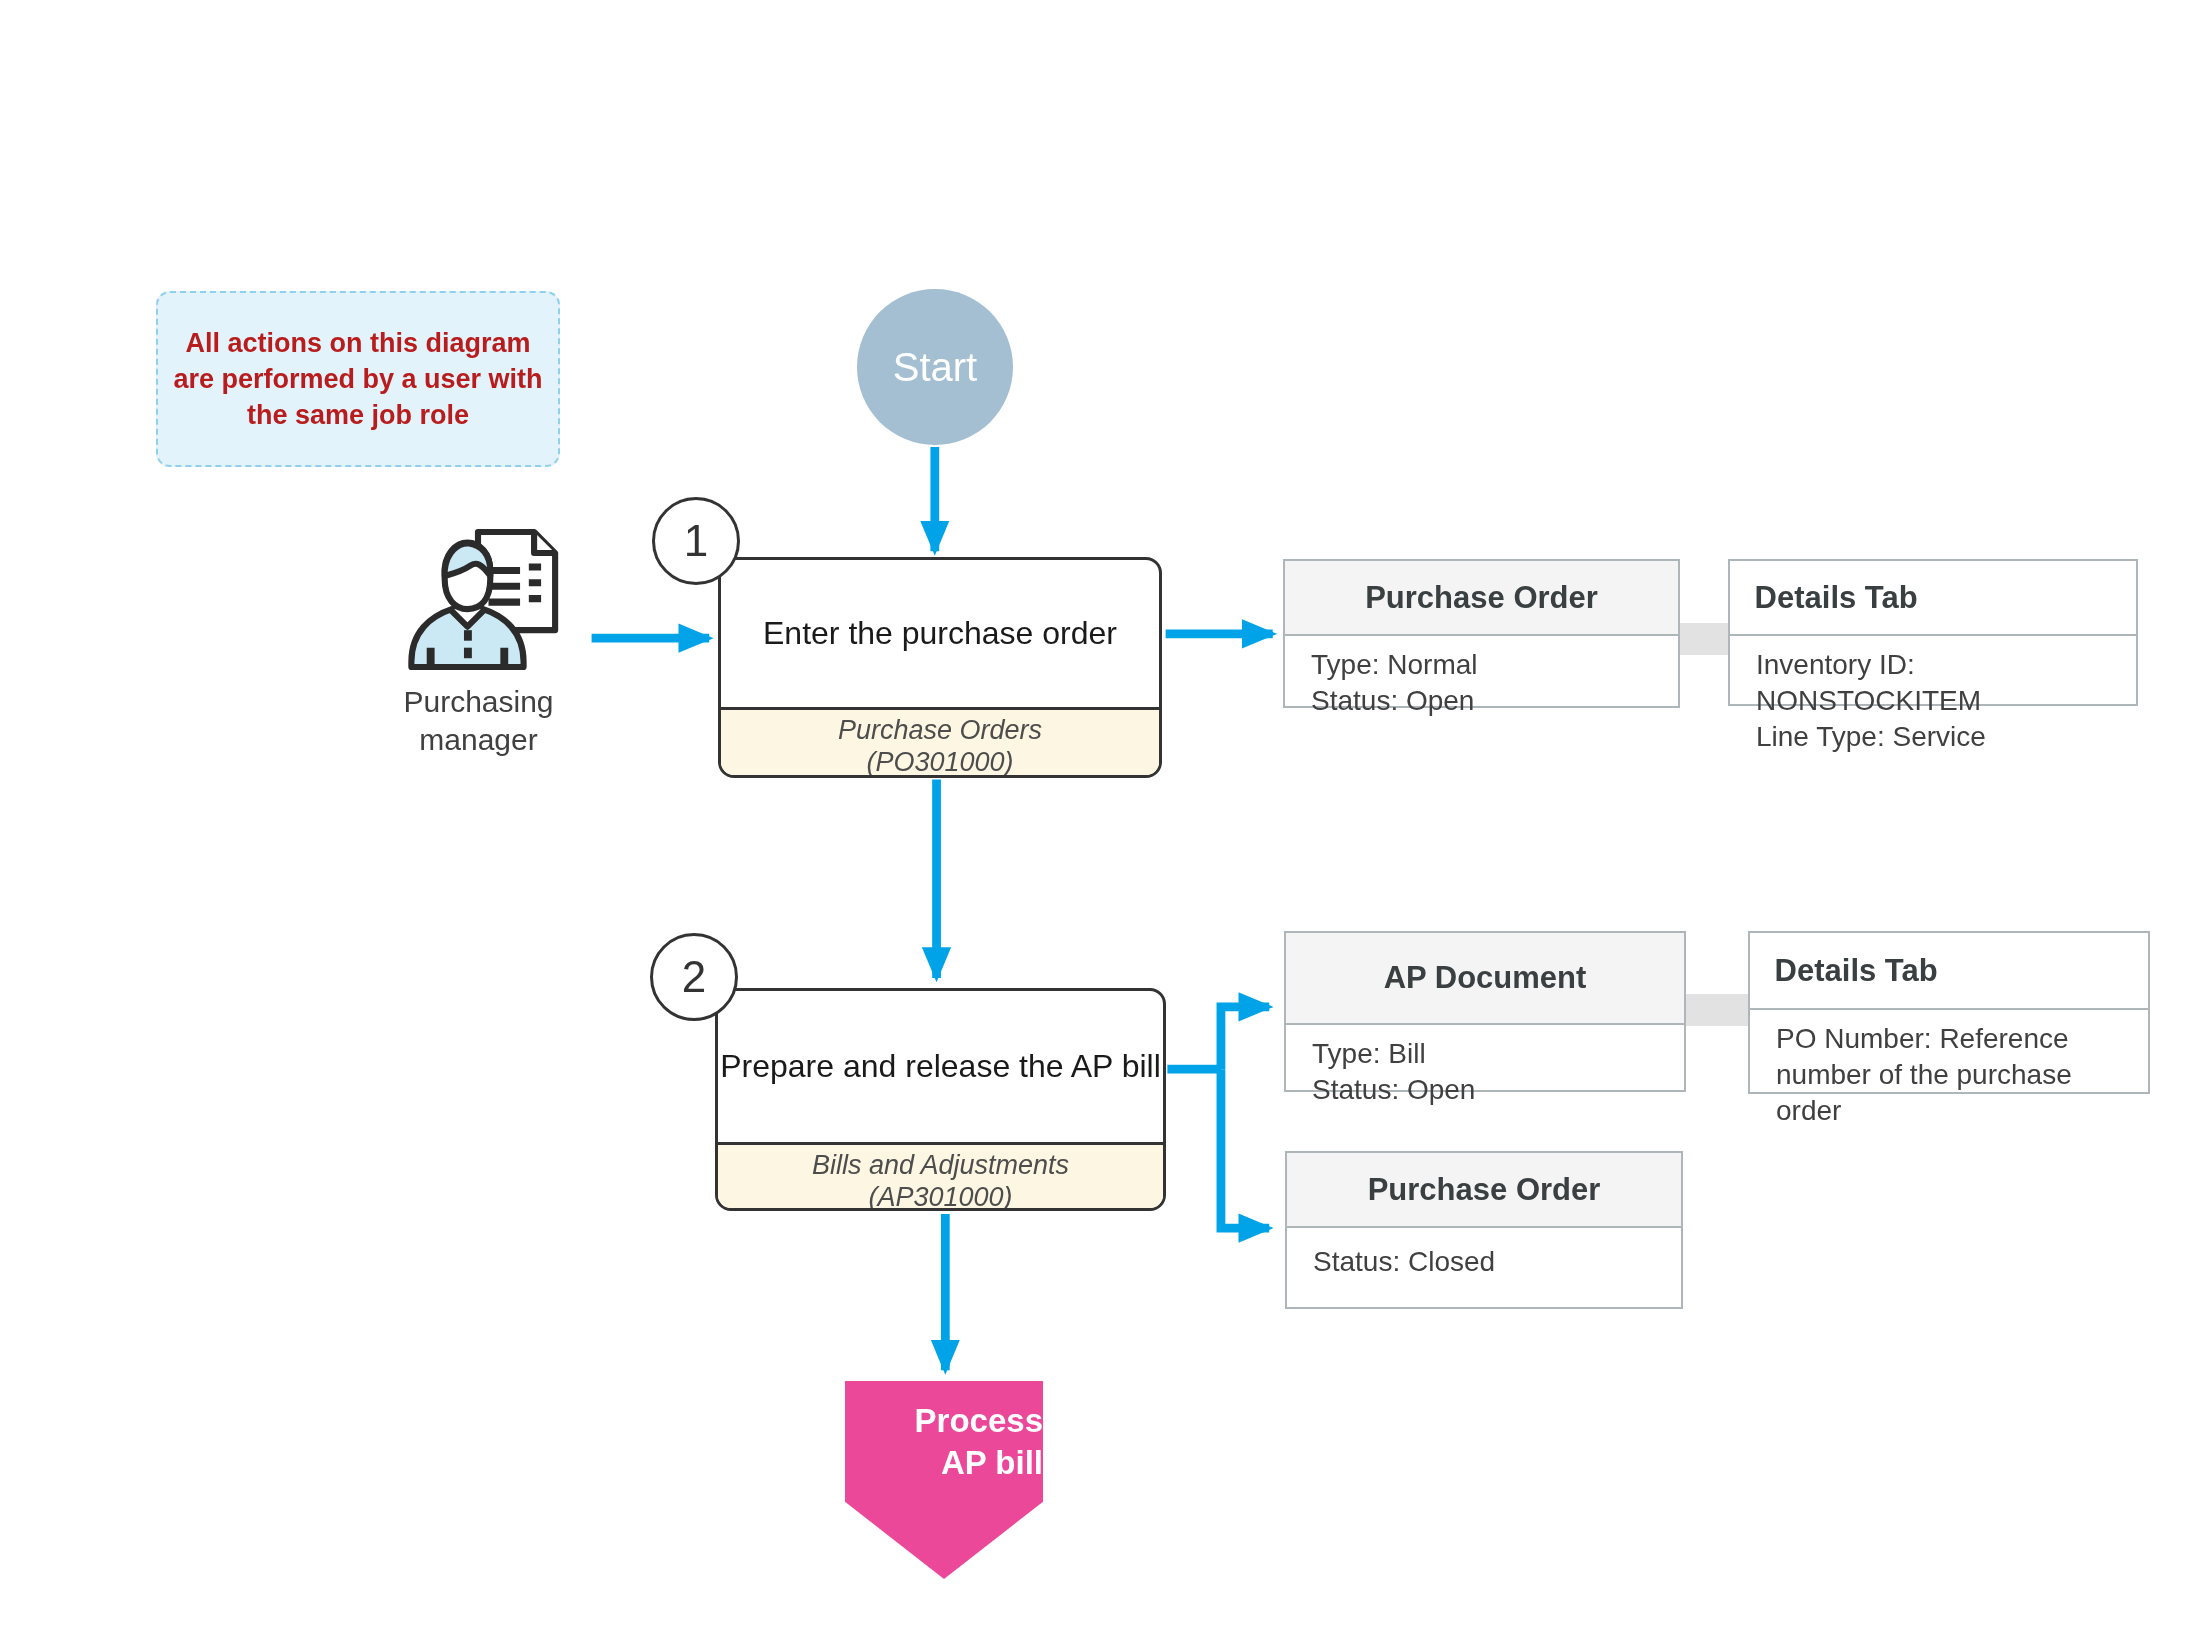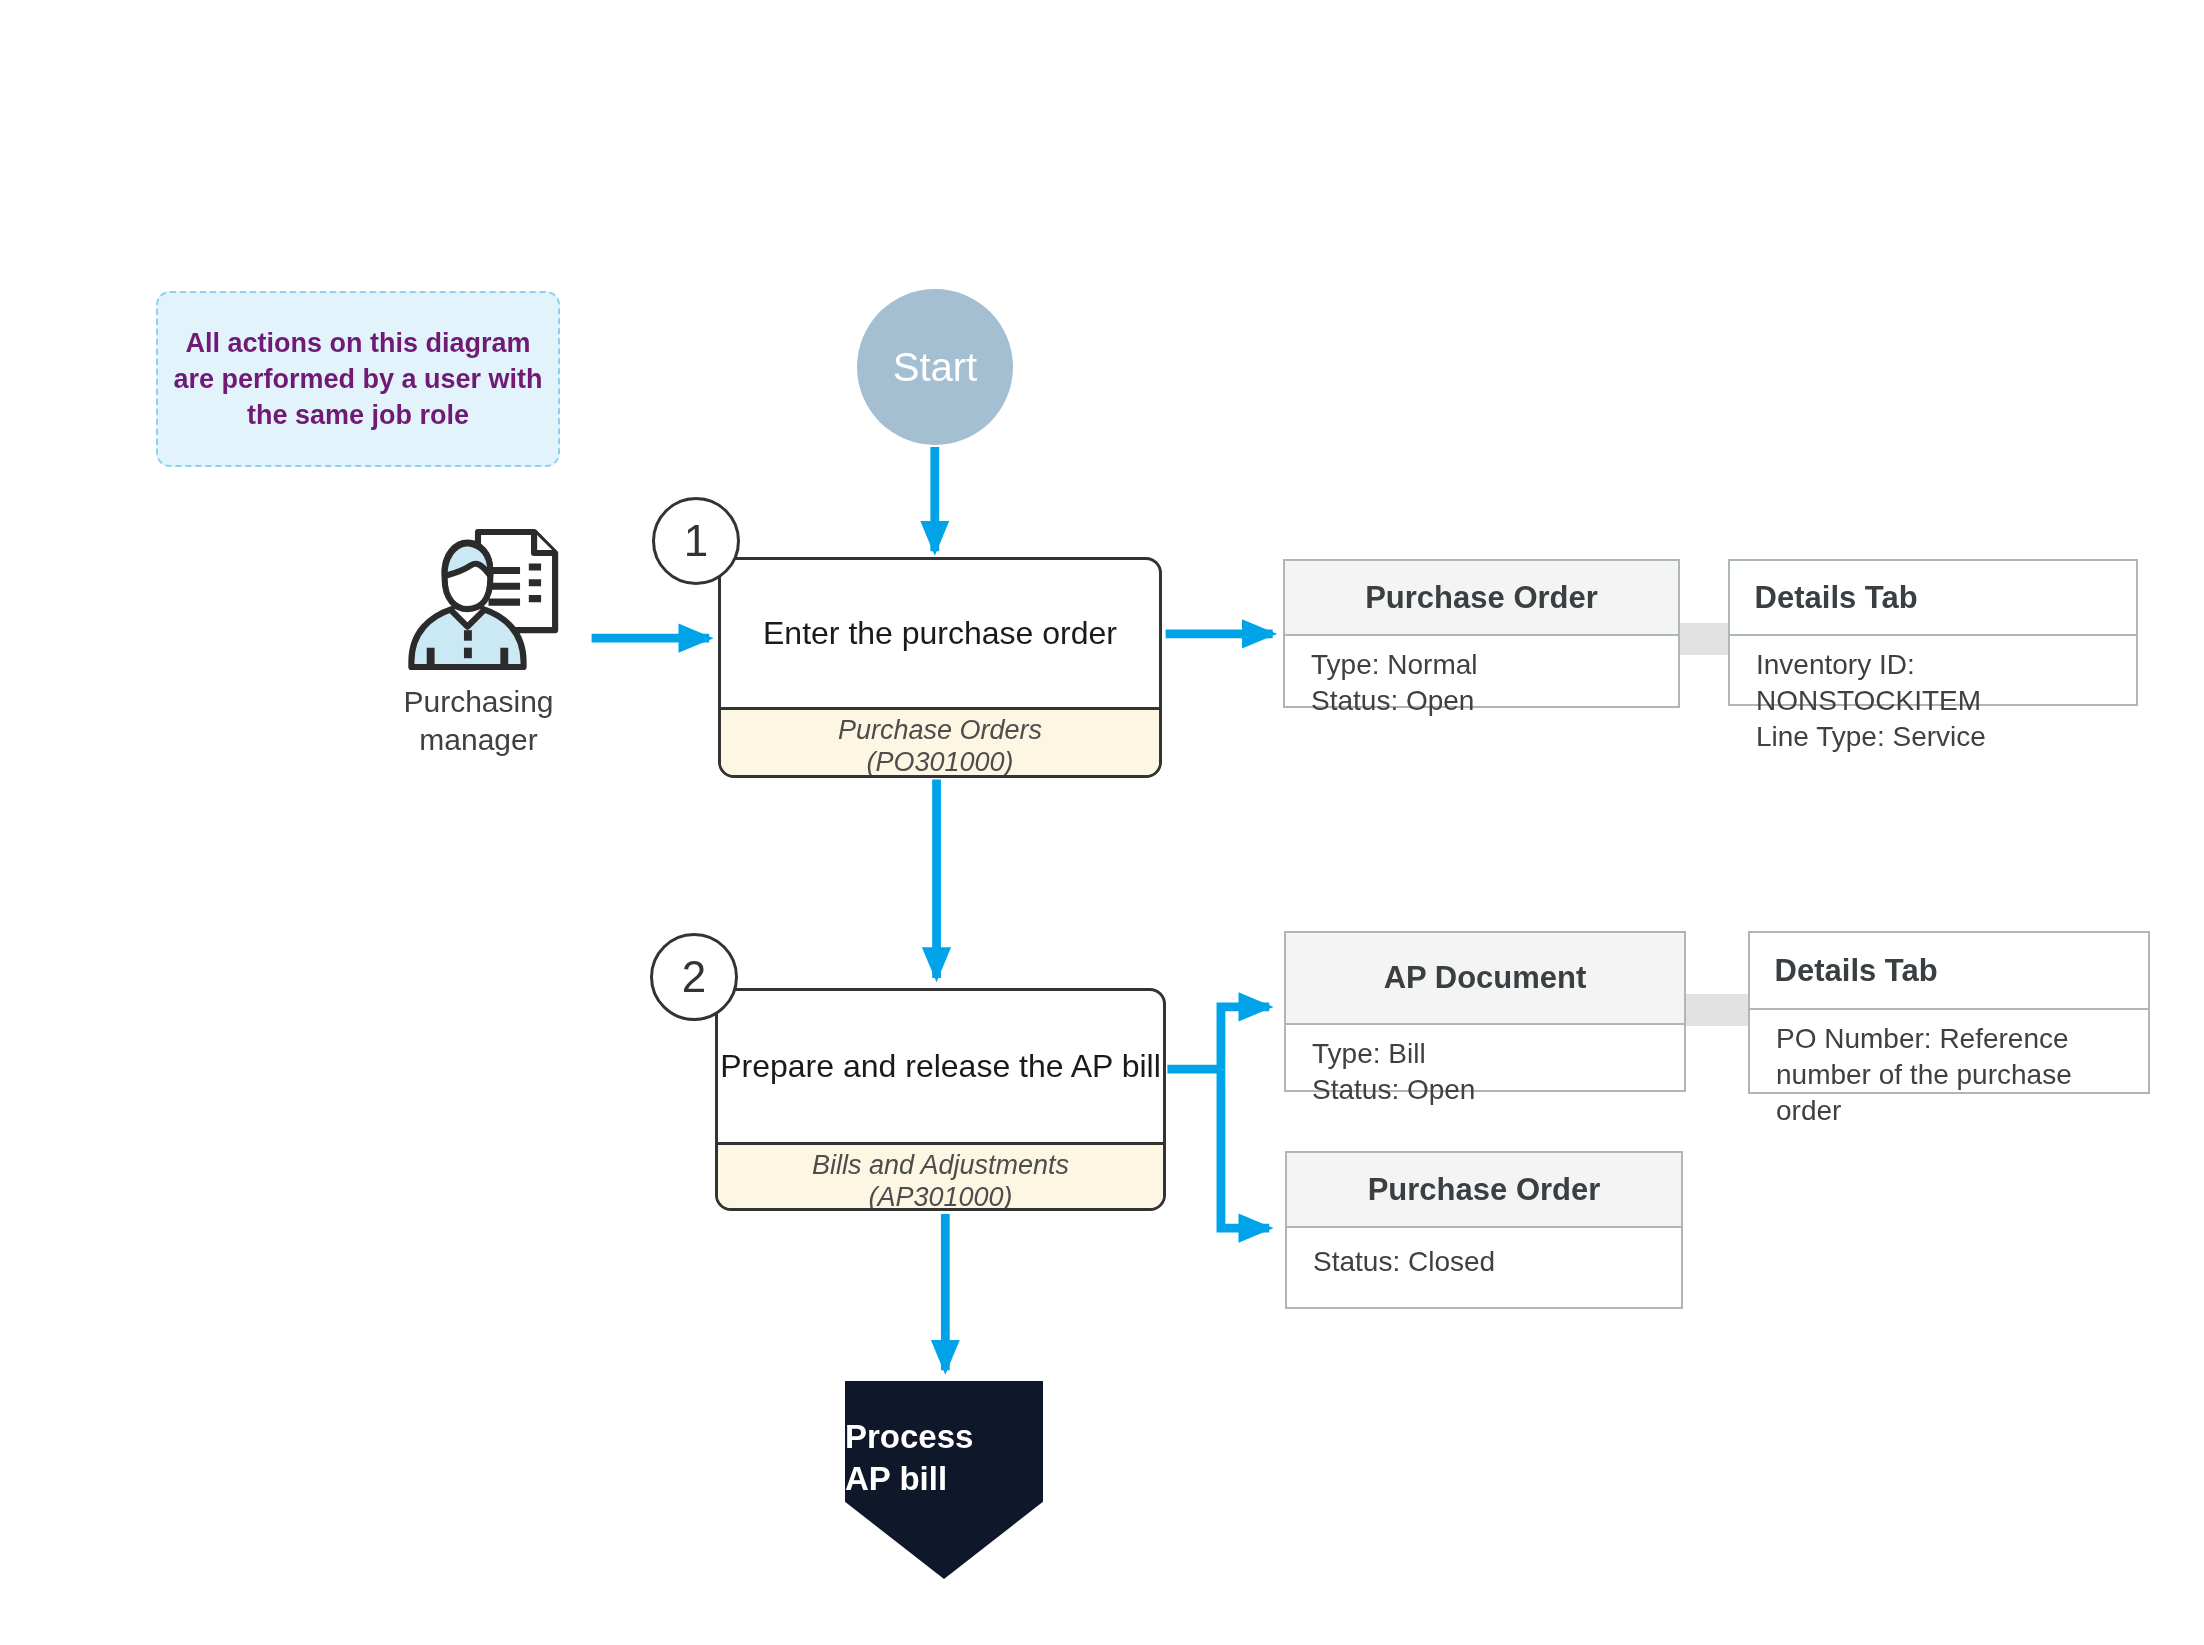--- a/index.html
+++ b/index.html
@@ -7,30 +7,30 @@
     position:relative;width:2204px;height:1646px;background:#ffffff;overflow:hidden;
     font-family:"Liberation Sans", sans-serif;color:#404040;
   }
   .abs{position:absolute;box-sizing:border-box;}
   
   .title{font-size:44px;font-weight:bold;color:#595959;text-align:center;}
   
   .note{
     background:#E2F3FB;border:2.6px dashed #8ED0EE;border-radius:14px;
     display:flex;align-items:center;justify-content:center;text-align:center;
-    color:#701a75;font-weight:bold;font-size:27px;line-height:36px;padding:8.8px 14px;
+    color:#b91c1c;font-weight:bold;font-size:27px;line-height:36px;padding:8.8px 14px;
   }
   
   .start{
     background:#A3BFD1;border-radius:50%;display:flex;align-items:center;justify-content:center;
     color:#fff;font-weight:normal;font-size:40px;
   }
   .terminal{
-    background:#0f172a;color:#fff;font-weight:bold;font-size:33px;line-height:42px;
-    text-align:left;padding-top:35px;
+    background:#ec4899;color:#fff;font-weight:bold;font-size:33px;line-height:42px;
+    text-align:right;padding-top:19px;
     clip-path:polygon(0 0,100% 0,100% 61%,50% 100%,0 61%);
   }
   
   .task{
     background:#fff;border:3.5px solid #333333;border-radius:16px;overflow:hidden;
     display:flex;flex-direction:column;z-index:2;
   }
   .task-main{flex:0 0 auto;display:flex;align-items:center;justify-content:center;
     font-size:32px;color:#1a1a1a;text-align:center;}
   .task-screen{

